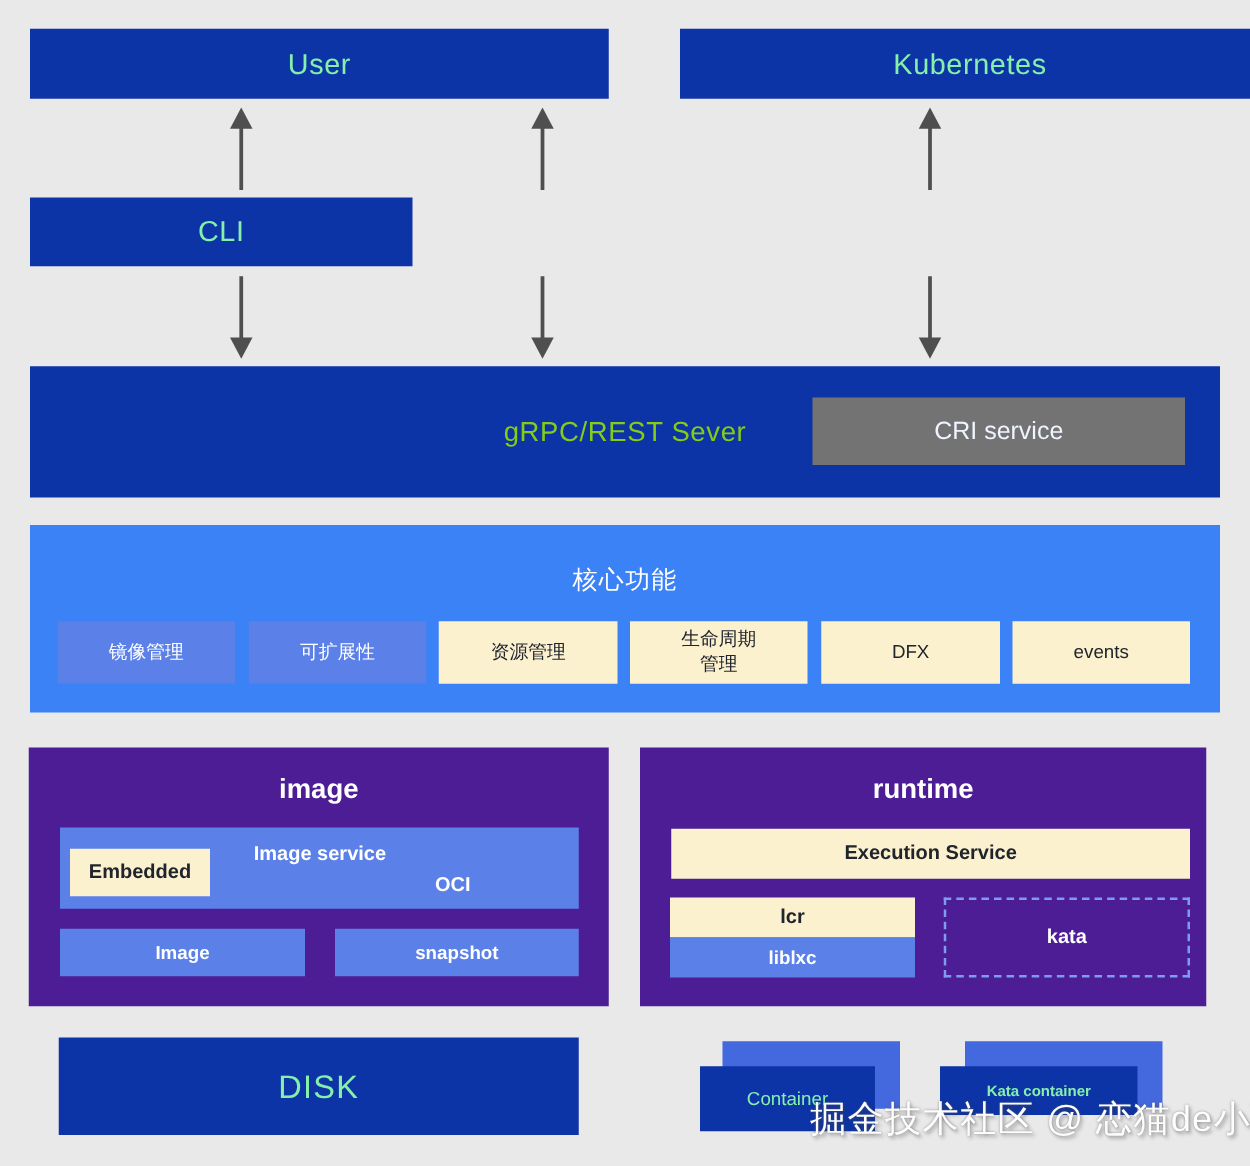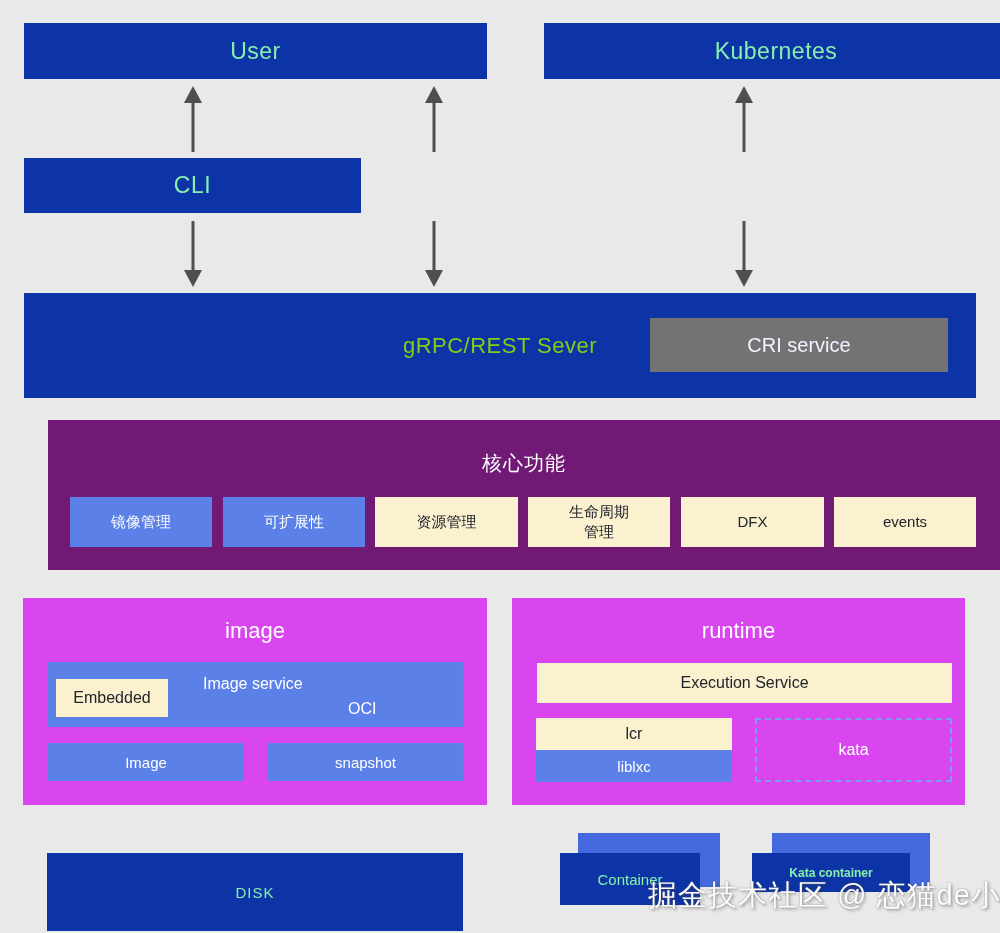--- a/index.html
+++ b/index.html
@@ -18,21 +18,21 @@
   .ltblue{ background: #5b80e8; color: #ffffff; }
   .medblue{ background: #737373; color: #f0f4ff; }
   .backblue{ background: #4468dd; }
   .cream { background: #fbf1cf; color: #20242c; }
 
   .lbl-xl { font-size: 23px; letter-spacing: 0.5px; }
 
   
   .user-box { left: 24px; top: 23px; width: 463px; height: 56px; }
   .k8s-box  { left: 512px; top: 23px; width: 464px; height: 56px; margin-left: 32px; }
-  .cli-box  { left: 24px; top: 158px; width: 337px; height: 55px; }
+  .cli-box  { left: 24px; top: 158px; width: 306px; height: 55px; }
   .cri-box  { left: 385px; top: 158px; width: 591px; height: 55px; }
 
   
   .arrow { position: absolute; width: 18px; }
   .arrow .shaft { position: absolute; left: 50%; transform: translateX(-50%); width: 3px; background: #4f4f4f; }
   .arrow .head { position: absolute; left: 50%; transform: translateX(-50%); width: 0; height: 0; }
   .arrow-up .head { top: 0; border-left: 9px solid transparent; border-right: 9px solid transparent; border-bottom: 17px solid #4f4f4f; }
   .arrow-up .shaft { top: 14px; bottom: 0; }
   .arrow-down .head { bottom: 0; border-left: 9px solid transparent; border-right: 9px solid transparent; border-top: 17px solid #4f4f4f; }
   .arrow-down .shaft { top: 0; bottom: 14px; }
@@ -41,55 +41,55 @@
   .ar-x1 { left: 184px; } .ar-x2 { left: 425px; } .ar-x3 { left: 735px; }
 
   
   .grpc-box { left: 24px; top: 293px; width: 952px; height: 105px; background: #0c34a6; }
   .grpc-title { position: absolute; left: 0; right: 0; top: 0; bottom: 0;
     display: flex; align-items: center; justify-content: center;
     color: #84cc16; font-size: 22px; letter-spacing: 0.5px; }
   .cri-service { left: 626px; top: 25px; width: 298px; height: 54px; font-size: 20px; }
 
   
-  .core-box { left: 24px; top: 420px; width: 952px; height: 150px; background: #701a75; margin-left: 24px; }
+  .core-box { left: 24px; top: 420px; width: 952px; height: 150px; background: #3b82f6; }
   .core-title { position: absolute; left: 0; right: 0; top: 30px; text-align: center;
     color: #fff; font-size: 20px; letter-spacing: 1px; }
   .chip { position: absolute; top: 77px; height: 50px; display: flex; align-items: center;
     justify-content: center; text-align: center; font-size: 15px; white-space: pre-line; line-height: 1.35; }
   .chip1 { left: 22px;  width: 142px; }
   .chip2 { left: 175px; width: 142px; }
   .chip3 { left: 327px; width: 143px; }
   .chip4 { left: 480px; width: 142px; }
   .chip5 { left: 633px; width: 143px; }
   .chip6 { left: 786px; width: 142px; }
 
   
-  .module { position: absolute; background: #d946ef; color: #fff; }
+  .module { position: absolute; background: #4c1d95; color: #fff; font-weight: bold; }
   .image-module   { left: 23px;  top: 598px; width: 464px; height: 207px; }
   .runtime-module { left: 512px; top: 598px; width: 453px; height: 207px; }
   .module-title { position: absolute; left: 0; right: 0; top: 20px; text-align: center; font-size: 22px; }
 
   .img-service { left: 25px; top: 64px; width: 415px; height: 65px; }
   .img-service-label { position: absolute; left: 155px; top: 13px; font-size: 16px; }
   .oci-label { position: absolute; left: 300px; top: 38px; font-size: 16px; }
   .embedded { position: absolute; left: 8px; top: 17px; width: 112px; height: 38px;
     display: flex; align-items: center; justify-content: center; font-size: 16px; }
   .img-chip  { left: 25px;  top: 145px; width: 196px; height: 38px; font-size: 15px; }
   .snap-chip { left: 245px; top: 145px; width: 195px; height: 38px; font-size: 15px; }
 
   .exec-box { left: 25px; top: 65px; width: 415px; height: 40px; font-size: 16px; }
   .lcr-box  { left: 24px; top: 120px; width: 196px; height: 32px; font-size: 16px; }
   .liblxc-box { left: 24px; top: 152px; width: 196px; height: 32px; font-size: 15px; }
   .kata-box { position: absolute; left: 243px; top: 120px; width: 197px; height: 64px;
     border: 2px dashed #7d9cf0; color: #fff; display: flex; align-items: center;
     justify-content: center; font-size: 16px; }
 
   
-  .disk-box { left: 47px; top: 830px; width: 416px; height: 78px; font-size: 15px; letter-spacing: 1px; margin-top: 23px; }
+  .disk-box { left: 47px; top: 830px; width: 416px; height: 78px; font-size: 26px; letter-spacing: 1px; }
   .stack-back  { position: absolute; }
   .cont-back { left: 578px; top: 833px; width: 142px; height: 54px; }
   .cont-front{ left: 560px; top: 853px; width: 140px; height: 52px; font-size: 15px; }
   .kata-back { left: 772px; top: 833px; width: 158px; height: 54px; }
   .kata-front{ left: 752px; top: 853px; width: 158px; height: 39px; font-size: 12px; font-weight: bold; }
 
   
   .watermark { position: absolute; left: 648px; top: 876px; font-size: 29px; color: #fdfdfd;
     letter-spacing: 1px; white-space: nowrap;
     text-shadow: 0 0 2px rgba(90,90,90,0.65), 2px 2px 3px rgba(60,60,60,0.35); }

